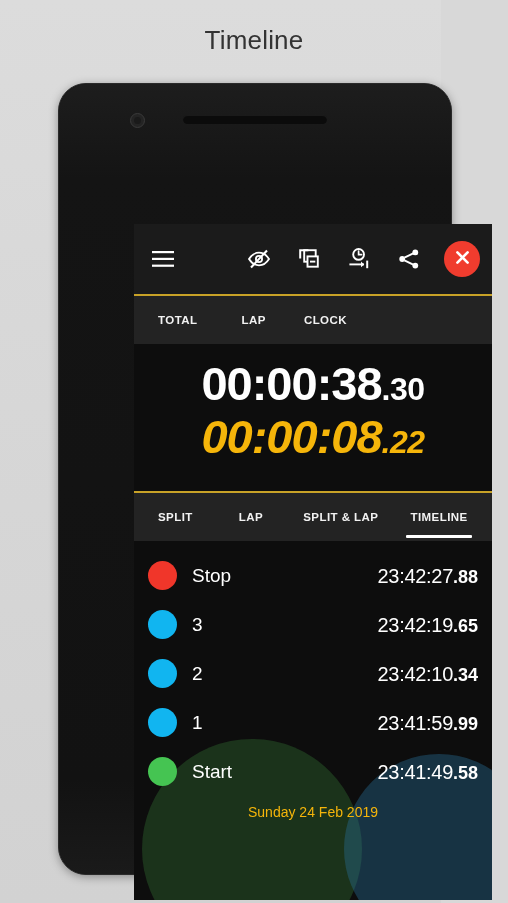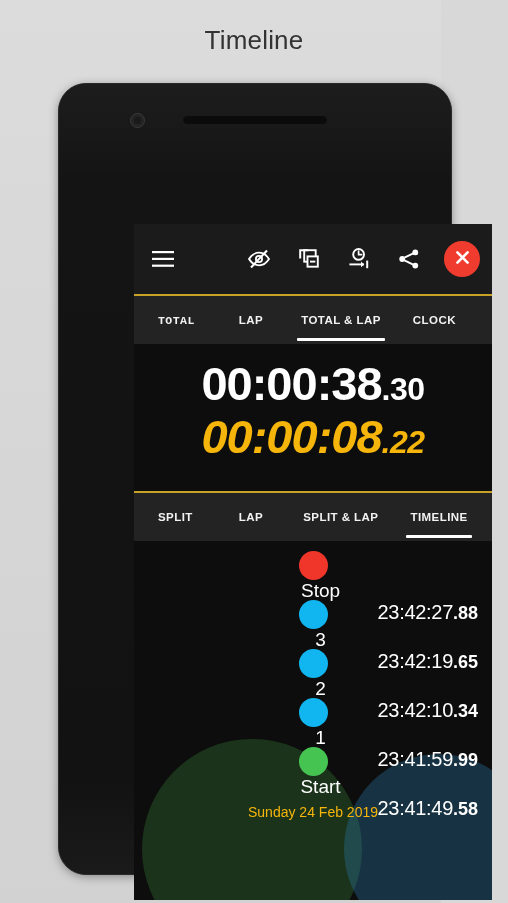--- a/index.html
+++ b/index.html
@@ -61,40 +61,40 @@
     box-shadow:0 1px 0 rgba(0,0,0,.6);}
 
   
   .tabs{display:flex;align-items:flex-end;background:#232323;height:48px;
     padding:0 8px;position:relative;}
   .tab{flex:0 0 auto;padding:0 10px;height:48px;display:flex;align-items:center;
     justify-content:center;position:relative;cursor:pointer;}
   .tab span{font-size:11.5px;color:#f2f2f2;font-weight:700;letter-spacing:.45px;}
   .tab.active:after{content:"";position:absolute;left:6px;right:6px;bottom:3px;
     height:3px;background:#fff;border-radius:1px;}
-  .tabs-top .tab:nth-child(1){margin-left:6px;font-family:Liberation Mono, monospace;}
+  .tabs-top .tab:nth-child(1){margin-left:6px;}
   .tabs-top .tab:nth-child(2){margin-left:24px;}
   .tabs-top .tab:nth-child(3){margin-left:18px;}
   .tabs-top .tab:nth-child(4){margin-left:12px;}
   .tabs-bottom .tab:nth-child(1){margin-left:6px;}
   .tabs-bottom .tab:nth-child(2){margin-left:26px;}
   .tabs-bottom .tab:nth-child(3){margin-left:20px;}
   .tabs-bottom .tab:nth-child(4){margin-left:12px;}
 
   
   .timers{background:#0d0d0d;padding:6px 0 19px;position:relative;}
   .timer{text-align:center;line-height:1;white-space:nowrap;}
   .timer .big{font-size:47px;font-weight:700;letter-spacing:-1px;}
   .timer .frac{font-size:32px;font-weight:700;letter-spacing:-.5px;}
   .timer-total{color:#ffffff;margin:10px 0 4px;}
   .timer-lap{color:#f5b50a;margin:6px 0 12px;font-style:italic;}
 
   
   .timeline{position:relative;padding-top:10px;}
-  .row{display:flex;align-items:center;height:49px;padding:0 14px;position:relative;flex-direction:column;}
+  .row{display:flex;align-items:center;height:49px;padding:0 14px;position:relative;}
   .dot{width:29px;height:29px;border-radius:50%;flex:0 0 auto;}
   .dot-red{background:#f0362a;}
   .dot-blue{background:#11b5f0;}
   .dot-green{background:#45c452;}
   .row-label{margin-left:15px;font-size:19px;color:#fff;font-weight:400;}
   .row-time{margin-left:auto;color:#fff;white-space:nowrap;line-height:1;}
   .row-time .hms{font-size:20px;font-weight:400;letter-spacing:-.3px;}
   .row-time .cs{font-size:18px;font-weight:700;}
   .date-line{text-align:center;color:#f5b50a;font-size:14px;
     margin-top:8px;position:relative;}
@@ -178,23 +178,20 @@
 
       <div class="divider-gold"></div>
 
       <div class="tabs tabs-top">
         <div class="tab">
           <span>TOTAL</span>
         </div>
         <div class="tab">
           <span>LAP</span>
         </div>
-        <div class="tab active">
-          <span>TOTAL &amp; LAP</span>
-        </div>
         <div class="tab">
           <span>CLOCK</span>
         </div>
       </div>
 
       <div class="timers">
         <div class="timer timer-total">
           <span class="big">00:00:38</span><span class="frac">.30</span>
         </div>
         <div class="timer timer-lap">

